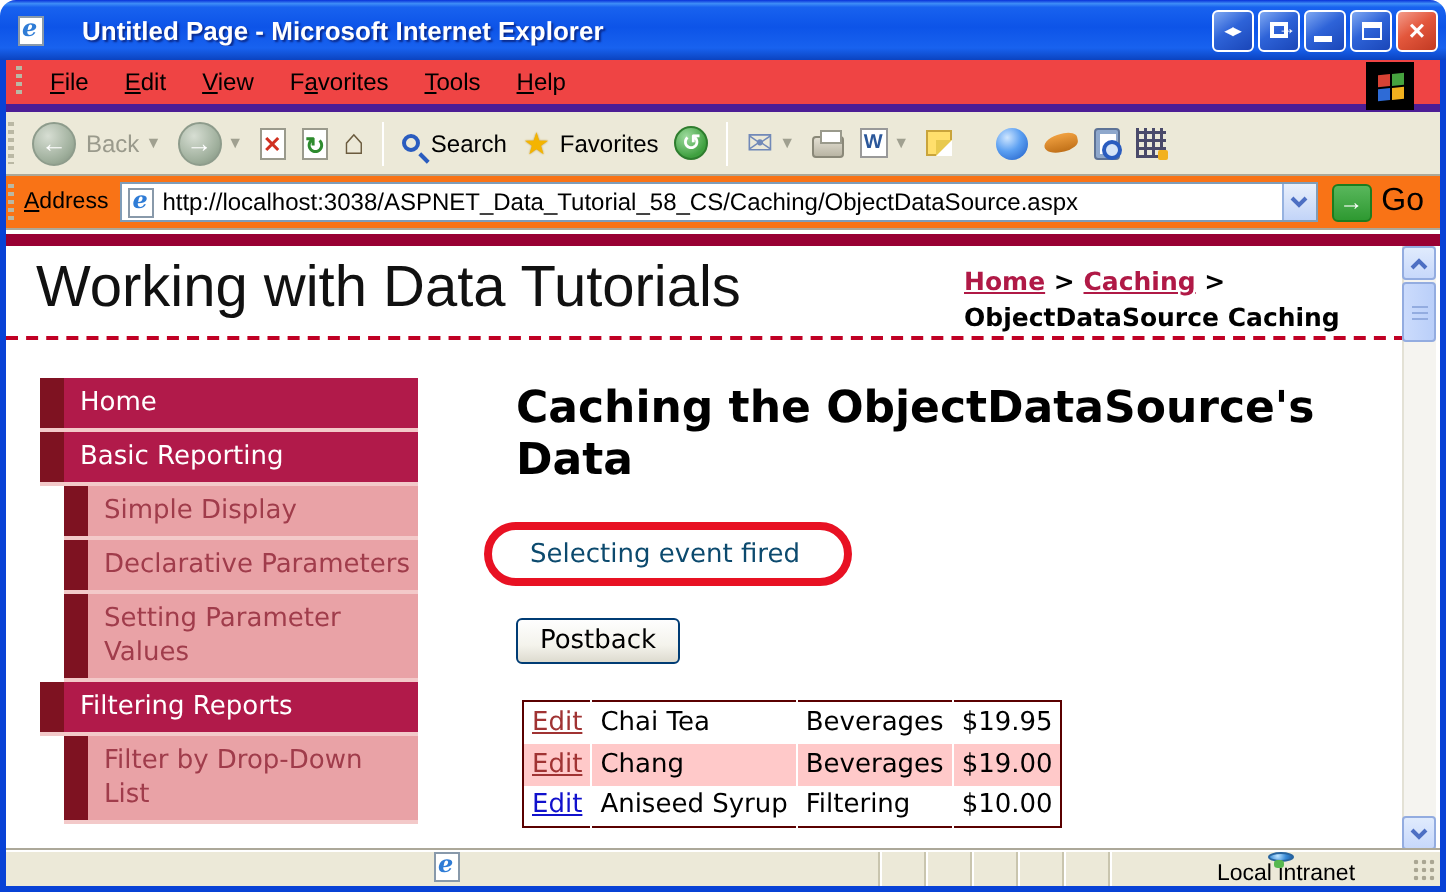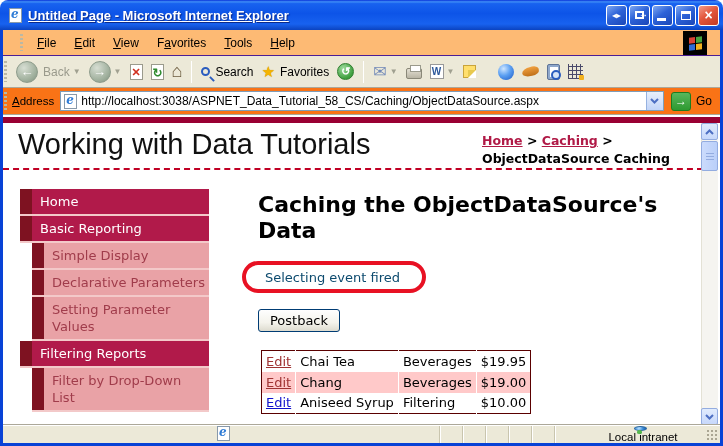--- a/index.html
+++ b/index.html
@@ -6,34 +6,34 @@
   html,body { width:723px; height:446px; overflow:hidden; background:#fff; }
   body { position:relative; font-family:"Liberation Sans", sans-serif; }
 
   
   #titlebar { position:absolute; left:0; top:0; width:723px; height:30px;
     border-radius:8px 8px 0 0;
     background:linear-gradient(to bottom,#0831D9 0%,#3E8DF7 6%,#1862EF 12%,#0D54E8 45%,#1862EF 80%,#0B43C0 100%);
     display:flex; align-items:center; padding:0 4px 0 9px; }
   .ie-page { width:13px; height:15px; background:#fff; border:1px solid #8899AA; position:relative; flex:0 0 auto; }
   .ie-page::after { content:"e"; position:absolute; left:1px; top:-2px; font:italic bold 12px "DejaVu Serif", serif; color:#2F7CD6; }
-  #title-text { color:#fff; font-weight:bold; font-size:13px; margin-left:6px; flex:1;
-    text-shadow:1px 1px 1px #0A2A8C; white-space:nowrap; overflow:hidden;text-decoration:underline; }
+  #title-text { color:#fff; font-weight:bold; font-size:13px; margin-left:19px; flex:1;
+    text-shadow:1px 1px 1px #0A2A8C; white-space:nowrap; overflow:hidden; }
   .tb-btn { width:21px; height:21px; margin-left:2px; border-radius:3px; border:1px solid #fff;
     background:linear-gradient(145deg,#7FA8F2 0%,#2E63D8 45%,#1A46B8 100%);
     display:flex; align-items:center; justify-content:center; color:#fff; font-weight:bold; flex:0 0 auto; position:relative; }
   .tb-btn.close { background:linear-gradient(145deg,#F39C8B 0%,#E3573C 45%,#C23A23 100%); font-size:14px; }
   .glyph-arrows { font-size:8px; letter-spacing:0; }
   .glyph-popout { width:9px; height:8px; border:2px solid #fff; position:relative; }
   .glyph-popout::after { content:"→"; position:absolute; right:-6px; top:-4px; font-size:9px; }
   .glyph-min { position:absolute; left:4px; bottom:4px; width:9px; height:3px; background:#fff; }
   .glyph-max { width:10px; height:9px; border:1px solid #fff; border-top:3px solid #fff; }
 
-  #menubar { position:absolute; left:3px; top:30px; width:717px; height:26px; background:#fdba74;
-    border-bottom:1px solid #4c1d95; display:flex; align-items:center; padding-left:16px; }
+  #menubar { position:absolute; left:3px; top:30px; width:717px; height:26px; background:#ef4444;
+    border-bottom:4px solid #4c1d95; display:flex; align-items:center; padding-left:4px; }
   .grip { width:3px; height:70%; margin:0 5px 0 1px;
     background:repeating-linear-gradient(to bottom,#BAB8A4 0 2px,transparent 2px 4px); }
   .menu-item { font-size:12px; color:#000; padding:4px 9px; }
   #logo-box { position:absolute; right:13px; top:1px; width:24px; height:24px; background:#000;
     display:flex; align-items:center; justify-content:center; }
   .winflag { width:13px; height:13px; display:grid; grid-template-columns:6px 6px; grid-template-rows:6px 6px; gap:1px; transform:skewY(-6deg); }
   .winflag i:nth-child(1){background:#D84234;} .winflag i:nth-child(2){background:#46A33F;}
   .winflag i:nth-child(3){background:#2E6BD6;} .winflag i:nth-child(4){background:#F2B11E;}
 
   #toolbar { position:absolute; left:3px; top:56px; width:717px; height:32px; background:#ECE9D8;
@@ -76,21 +76,21 @@
   #addressbar { position:absolute; left:3px; top:88px; width:717px; height:27px; background:#f97316;
     border-bottom:1px solid #ACA899; display:flex; align-items:center; }
   #address-label { font-size:11.5px; color:#000; margin-right:6px; }
   #address-field { flex:1; height:20px; background:#fff; border:1px solid #7F9DB9; display:flex; align-items:center; padding-left:3px; }
   #address-url { flex:1; font-size:12px; margin-left:4px; white-space:nowrap; overflow:hidden; }
   #address-drop { width:17px; height:18px; background:linear-gradient(#E8EFFB,#C2D4F8); border-left:1px solid #96B2E0;
     display:flex; align-items:center; justify-content:center; }
   #go-area { display:flex; align-items:center; padding:0 8px 0 7px; }
   .go-btn { width:20px; height:19px; border-radius:3px; background:linear-gradient(#59B75C,#2E9931); border:1px solid #1C7C1F;
     color:#fff; font-weight:bold; font-size:12px; display:flex; align-items:center; justify-content:center; }
-  #go-label { font-size:12px; margin-left:5px; }
+  #go-label { font-size:16px; margin-left:5px; }
 
   
   .wborder { position:absolute; background:#0842D6; }
   #bl { left:0; top:30px; width:3px; height:413px; }
   #br { left:720px; top:30px; width:3px; height:413px; }
   #bb { left:0; top:443px; width:723px; height:3px; }
 
   
   #content { position:absolute; left:3px; top:115px; width:717px; height:310px; background:#fff; overflow:hidden;
     font-family:"DejaVu Sans", sans-serif; }

